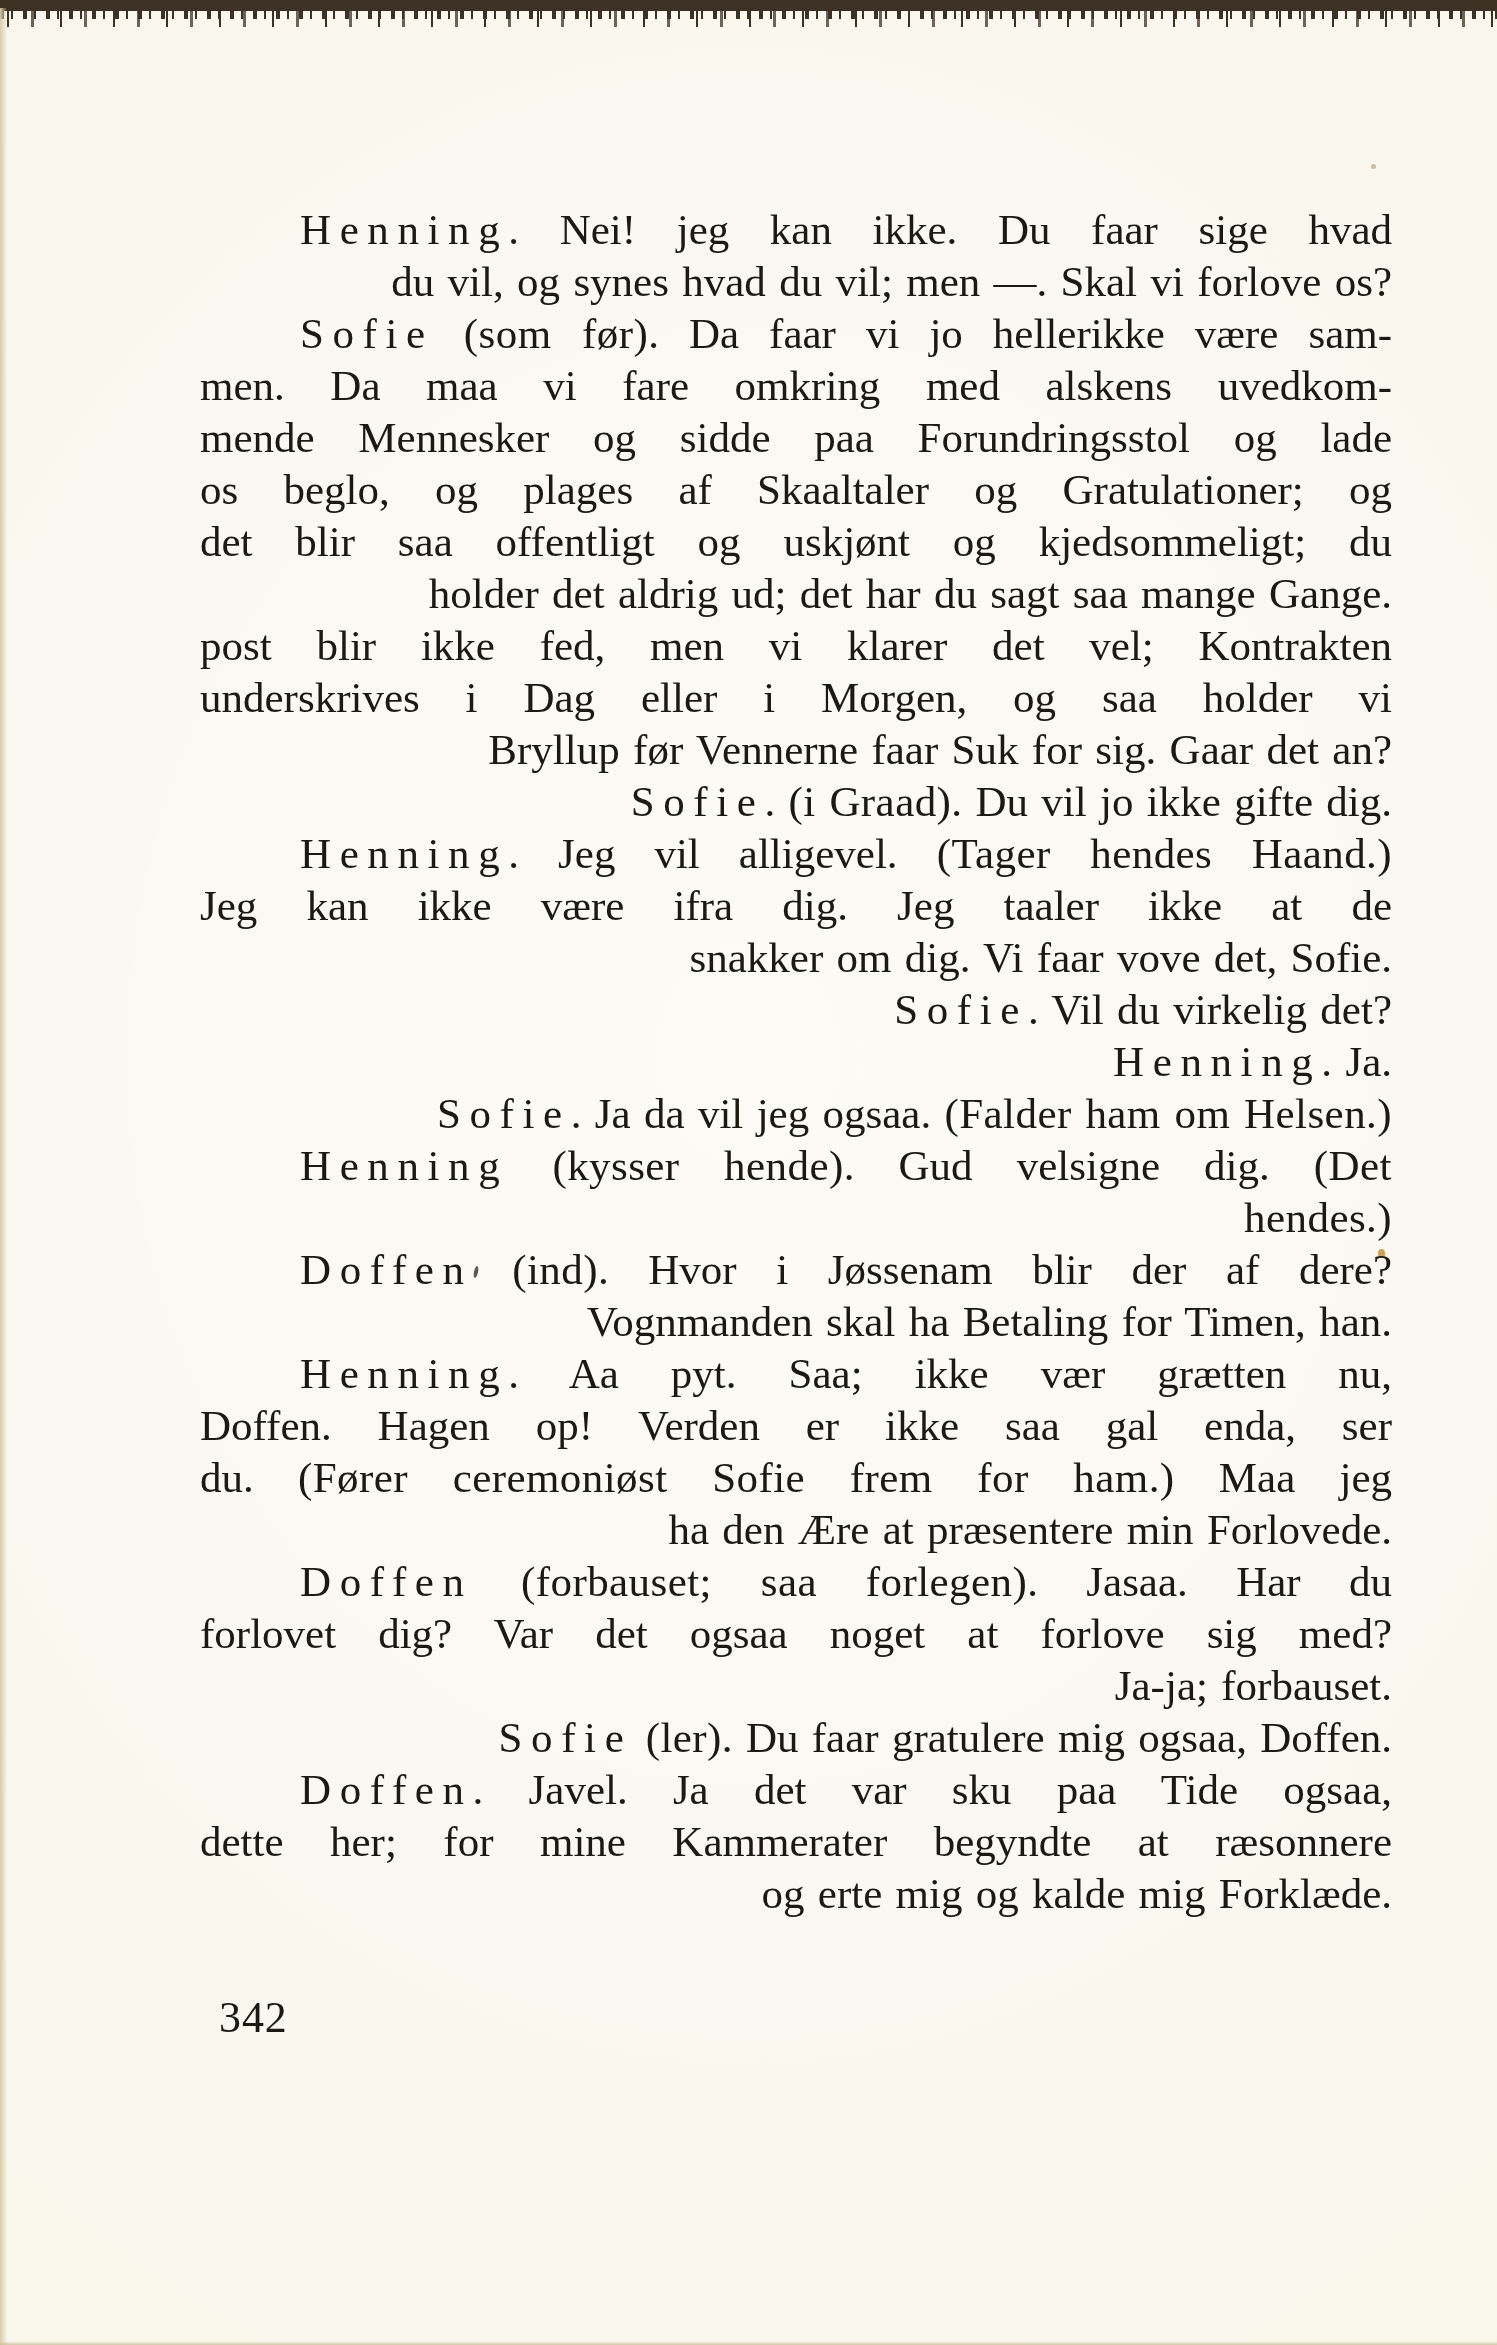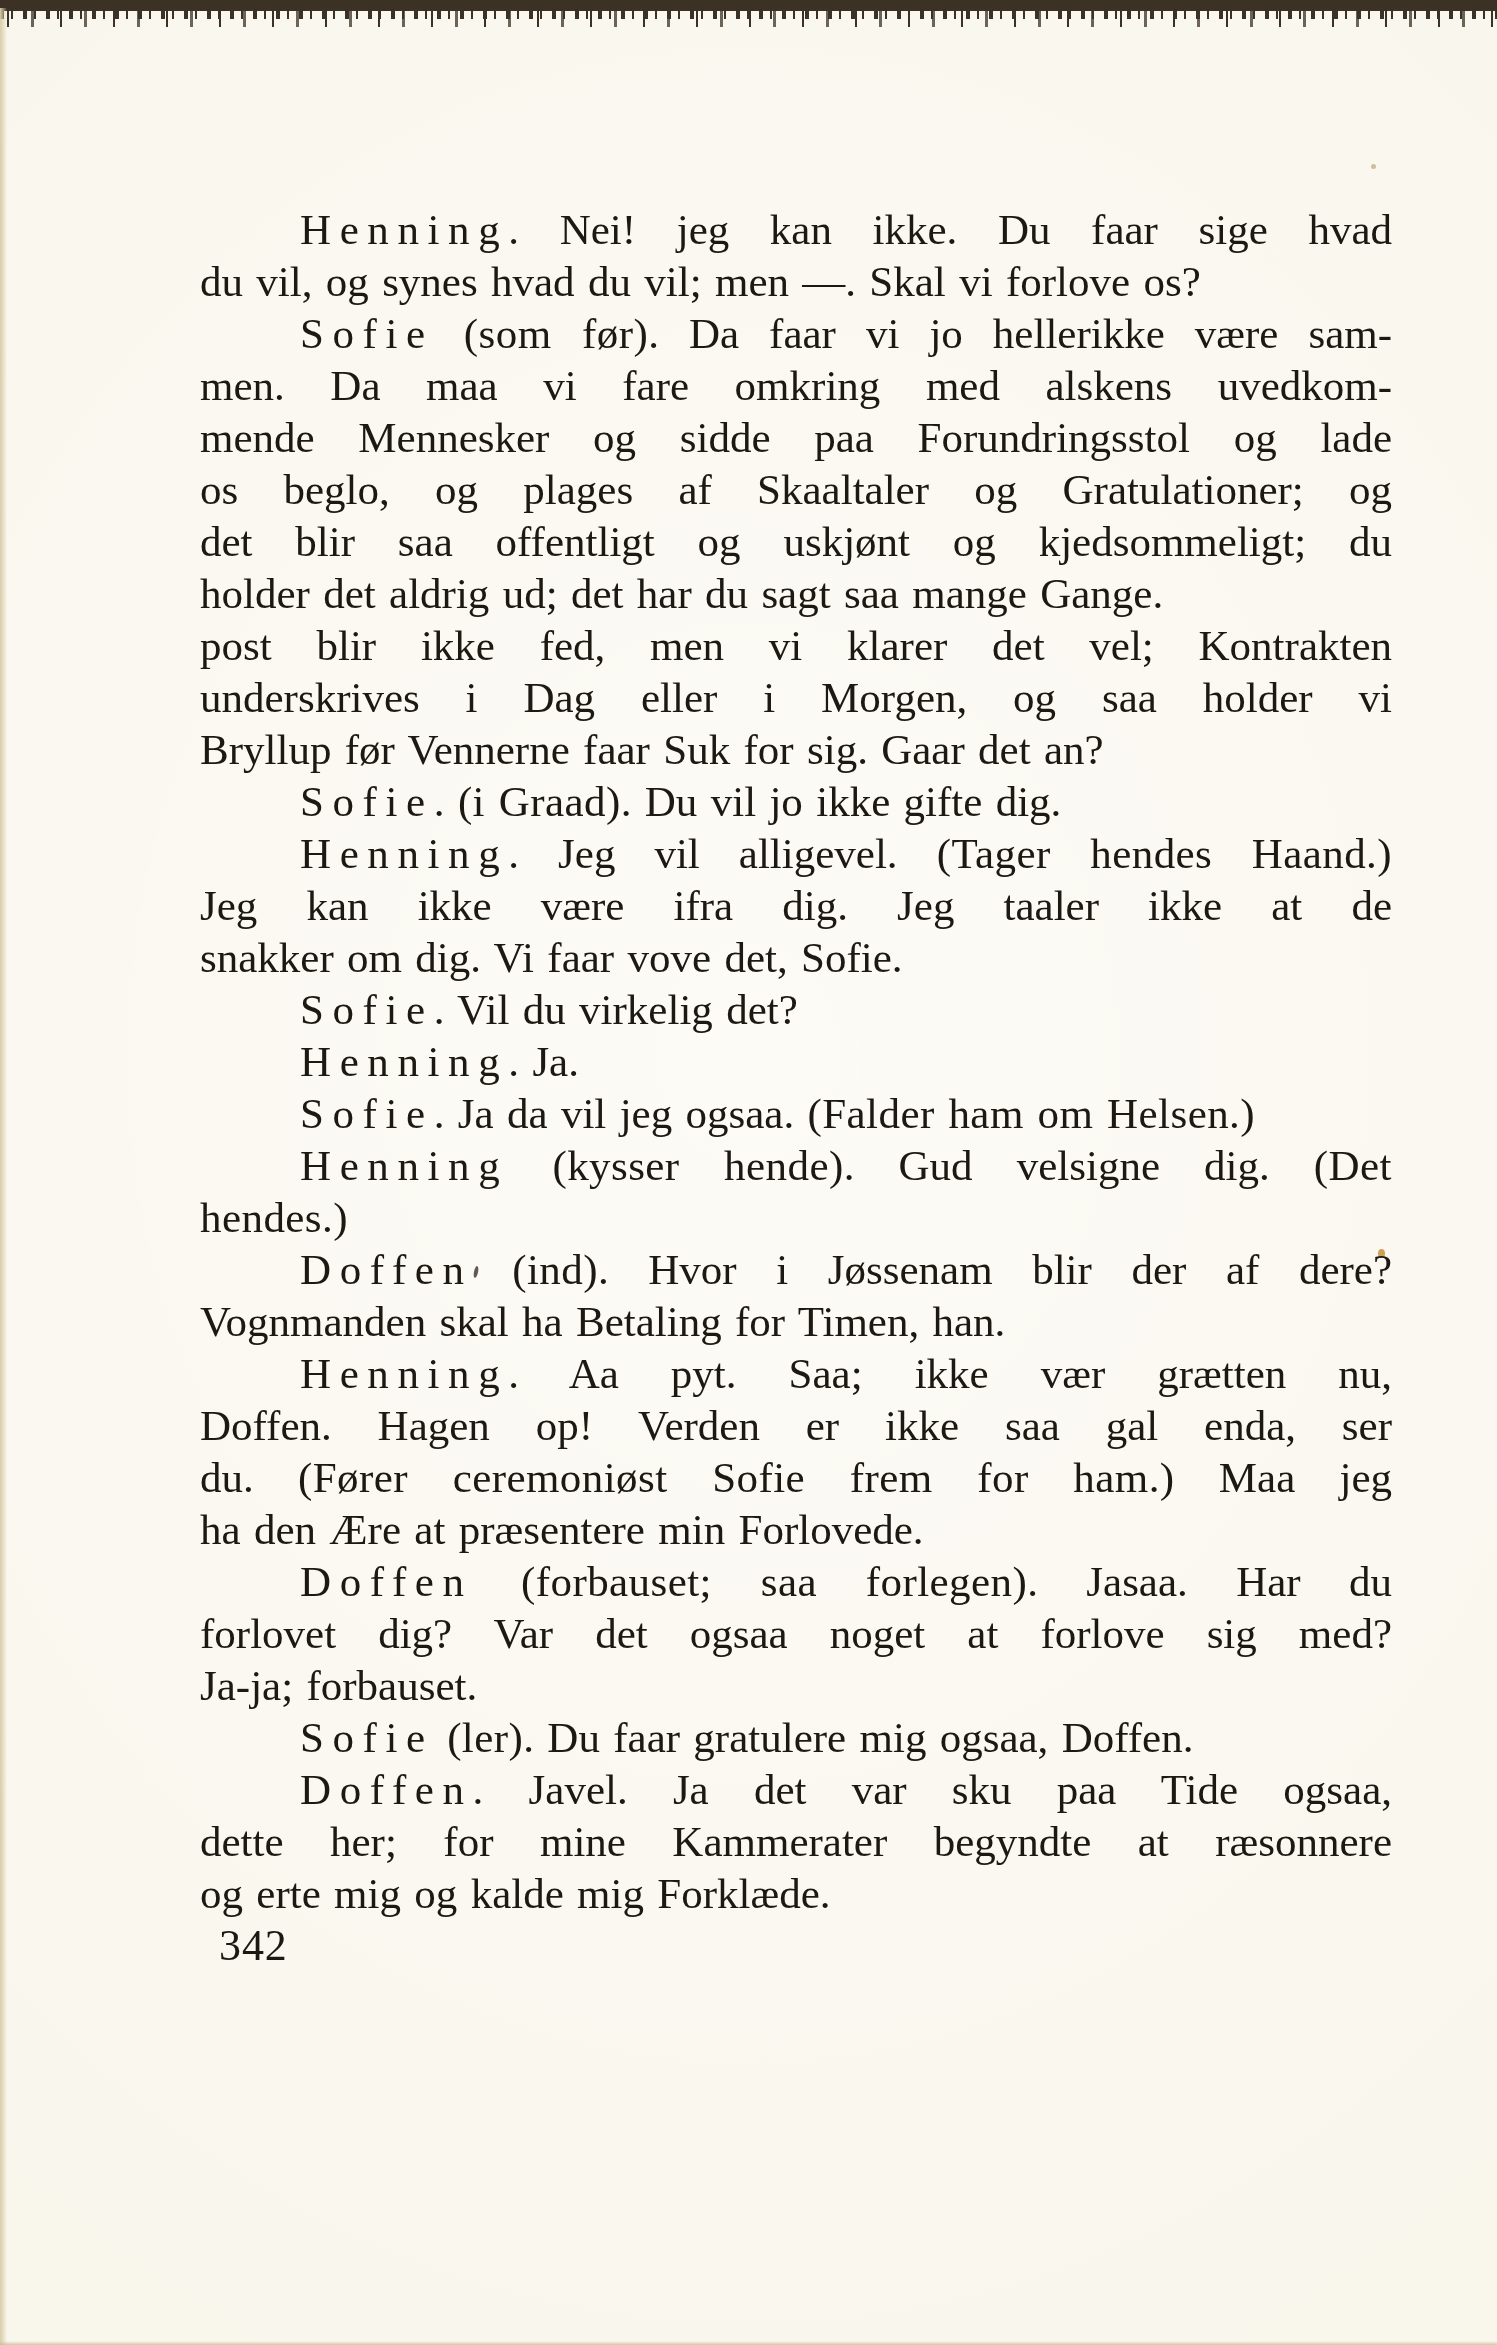--- a/index.html
+++ b/index.html
@@ -31,27 +31,27 @@
   }
   .speck { position:absolute; border-radius:50%; pointer-events:none; }
   .speck1 { left:1378px; top:1249px; width:7px; height:9px; background:#c08b2f; opacity:.8; }
   .speck2 { left:474px;  top:1266px; width:4px; height:12px; background:#3a3128; opacity:.8; transform:rotate(12deg); }
   .speck3 { left:1371px; top:164px;  width:5px; height:5px;  background:#cbb88f; opacity:.9; }
   .text-block {
     position:absolute; left:200px; top:204px; width:1192px;
     font-size:43px; line-height:52px; word-spacing:.06em;
     -webkit-font-smoothing:antialiased;
   }
-  .line { white-space:nowrap; text-align:left; }
+  .line { white-space:nowrap; text-align:right; }
   .line.just { white-space:normal; text-align:justify; text-align-last:justify; }
   .line.indent { padding-left:100px; }
   .charname { letter-spacing:.2em; }
   .stage { letter-spacing:.01em; }
   .page-number {
-    position:absolute; left:219px; top:1920px;
+    position:absolute; left:219px; top:1992px;
     font-size:44px; line-height:52px; letter-spacing:.02em;
   }
 </style>
 </head>
 <body>
 
 <div class="scan-top-edge"></div>
 <div class="scan-left-edge"></div>
 <div class="scan-bottom-edge"></div>
 <div class="speck speck1"></div>

